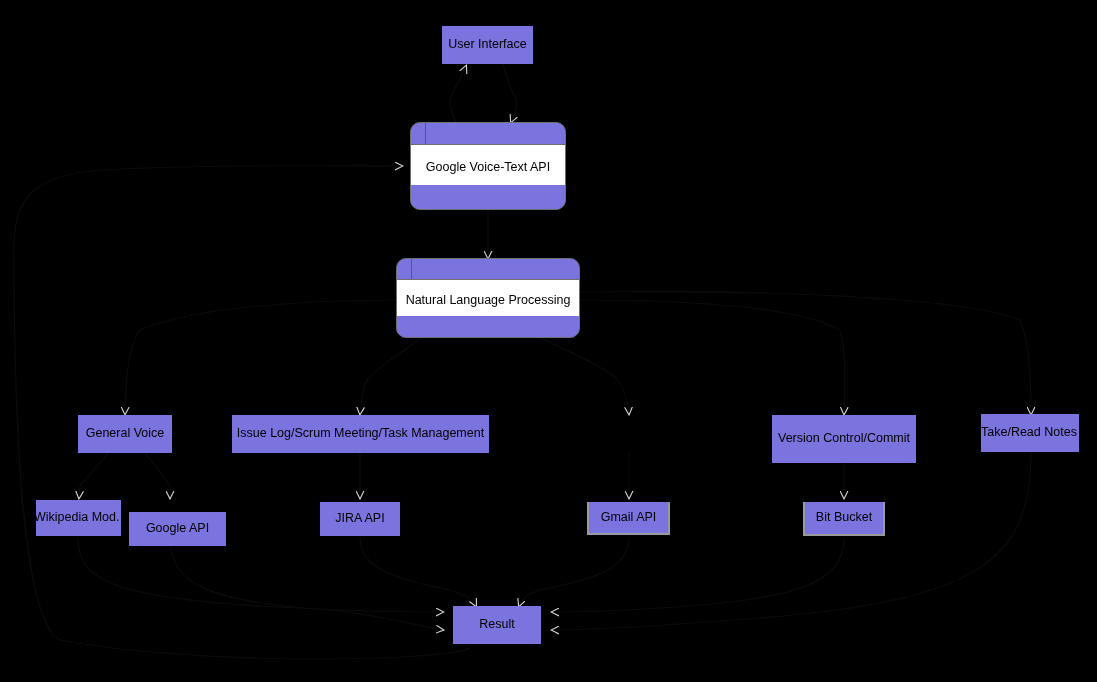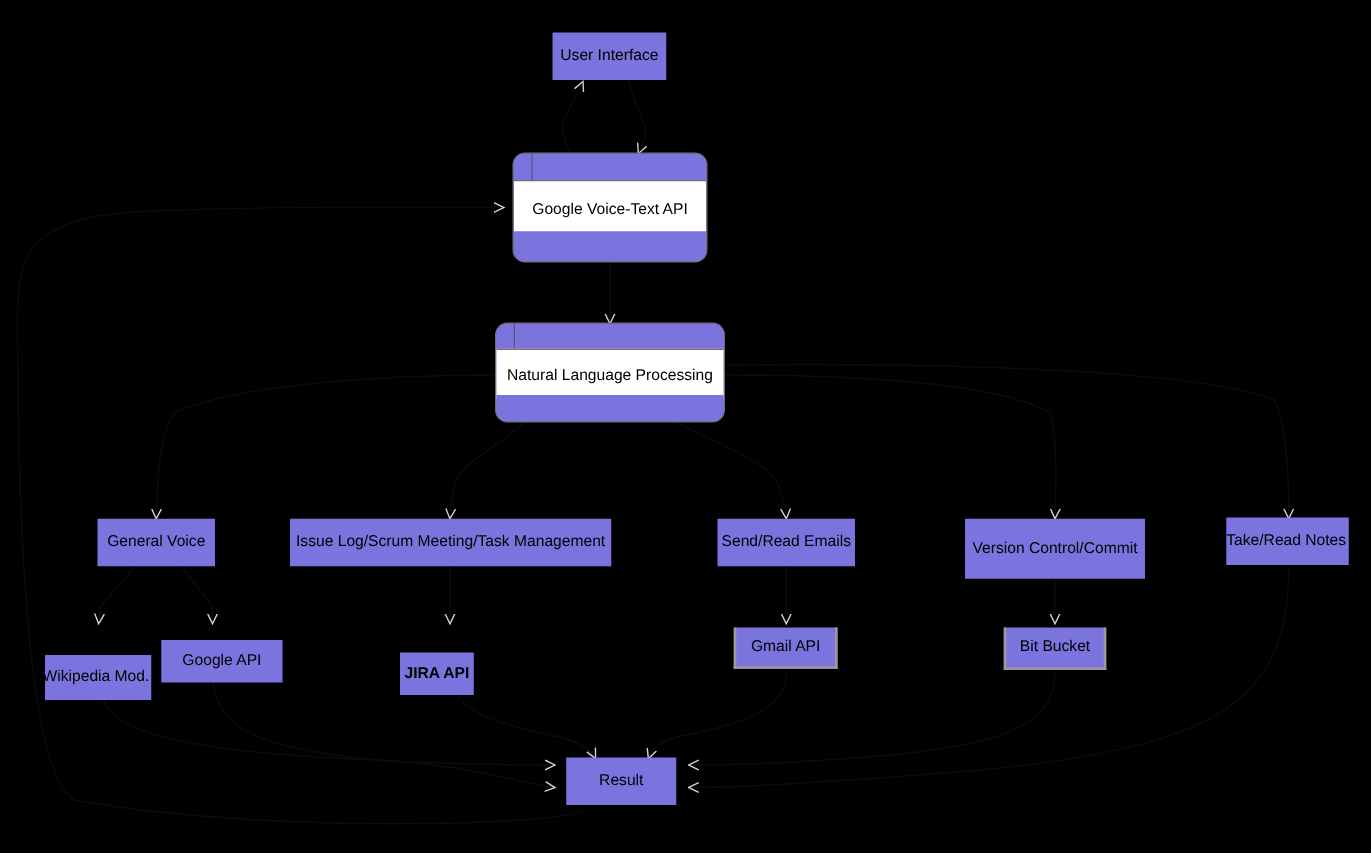--- a/index.html
+++ b/index.html
@@ -34,21 +34,21 @@
     align-items: center;
     justify-content: center;
     white-space: nowrap;
     z-index: 5;
   }
   .node.bordered {
     border-left: 2px solid #9a9a9a;
     border-right: 2px solid #9a9a9a;
     border-bottom: 2px solid #9a9a9a;
   }
-  .node.clipped-left { justify-content: flex-start; margin-top: 24px; }
+  .node.clipped-left { justify-content: flex-start; }
   .node.clipped-left .node-text { margin-left: -2px; }
   .node.clipped-right { justify-content: flex-start; }
   .node.clipped-right .node-text { }
 
   
   .uml-node {
     position: absolute;
     box-sizing: border-box;
     border: 1px solid #707070;
     border-radius: 10px;
@@ -157,41 +157,38 @@
   </div>
 
   <div class="node" style="left:78px; top:415px; width:94px; height:38px;">
     <span class="node-text">General Voice</span>
   </div>
 
   <div class="node" style="left:232px; top:415px; width:257px; height:38px;">
     <span class="node-text">Issue Log/Scrum Meeting/Task Management</span>
   </div>
 
-  <div class="node" style="left:574px; top:415px; width:110px; height:38px;">
-    <span class="node-text">Send/Read Emails</span>
-  </div>
 
   <div class="node" style="left:772px; top:415px; width:144px; height:48px;">
     <span class="node-text">Version Control/Commit</span>
   </div>
 
   <div class="node clipped-right" style="left:981px; top:414px; width:98px; height:38px;">
     <span class="node-text">Take/Read Notes</span>
   </div>
 
   <div class="node clipped-left" style="left:36px; top:500px; width:85px; height:36px;">
     <span class="node-text">Wikipedia Mod.</span>
   </div>
 
   <div class="node" style="left:129px; top:512px; width:97px; height:34px;">
     <span class="node-text">Google API</span>
   </div>
 
-  <div class="node" style="left:320px; top:522px; width:59px; height:34px;font-weight:bold;">
+  <div class="node" style="left:320px; top:502px; width:80px; height:34px;">
     <span class="node-text">JIRA API</span>
   </div>
 
   <div class="node bordered" style="left:587px; top:502px; width:83px; height:33px;">
     <span class="node-text">Gmail API</span>
   </div>
 
   <div class="node bordered" style="left:803px; top:502px; width:82px; height:34px;">
     <span class="node-text">Bit Bucket</span>
   </div>

